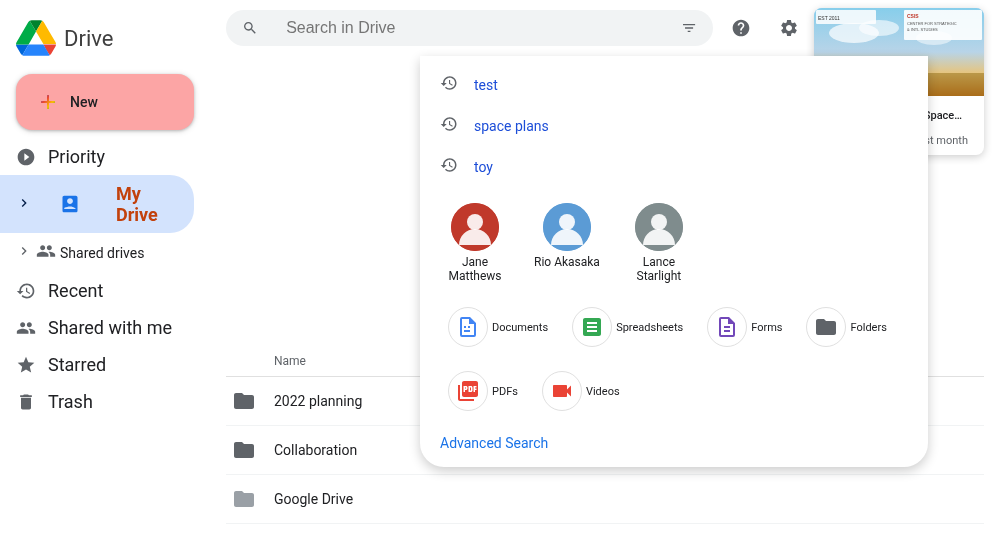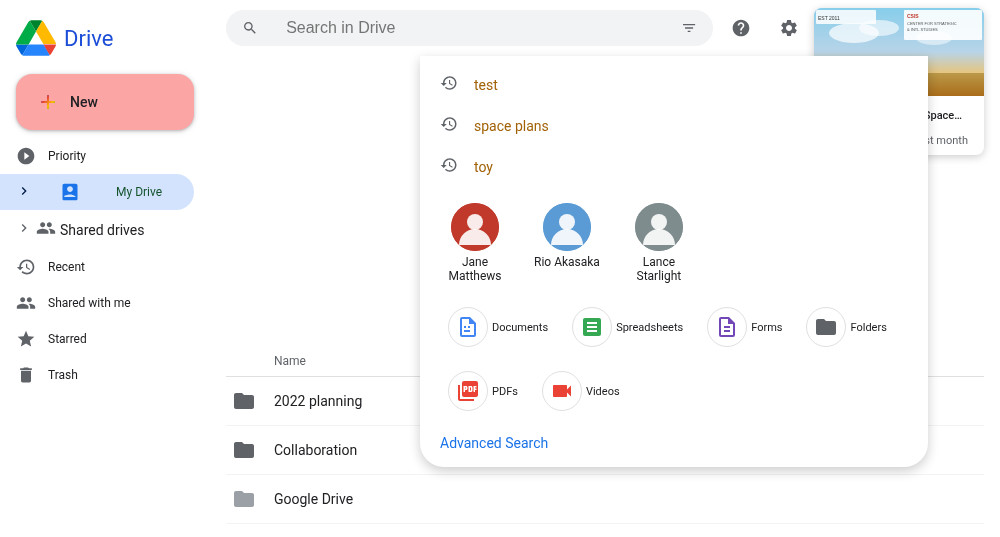--- a/index.html
+++ b/index.html
@@ -2,27 +2,27 @@
 <html><head>
   <meta charset="utf-8">
   <style>
     * { box-sizing: border-box; margin: 0; padding: 0; }
     body { font-family: 'Google Sans', Roboto, Arial, sans-serif; background: #fff; display: flex; height: 537px; overflow: hidden; font-size: 14px; color: #202124; }
 
     
     .sidebar { width: 210px; min-width: 210px; padding: 8px 0; display: flex; flex-direction: column; background: #fff; }
     .sidebar-logo { display: flex; align-items: center; gap: 8px; padding: 10px 16px 16px 16px; }
     .logo-icon { width: 40px; height: 40px; }
-    .logo-text { font-size: 22px; color: #1d4ed8; font-weight: 400; }
+    .logo-text { font-size: 22px; color: #404040; font-weight: 400; }
 
     .new-btn { display: flex; align-items: center; gap: 10px; margin: 0 16px 8px 16px; padding: 16px 20px; background: #fca5a5; border-radius: 16px; box-shadow: 0 1px 3px rgba(0,0,0,0.2), 0 1px 6px rgba(0,0,0,0.15); cursor: pointer; font-size: 14px; font-weight: 500; color: #202124; user-select: none; }
     .new-plus { width: 24px; height: 24px; }
 
-    .nav-item { display: flex; align-items: center; gap: 12px; padding: 8px 16px; border-radius: 0 24px 24px 0; cursor: pointer; font-size: 12px; color: #202124; position: relative; user-select: none; margin-right: 16px; }
-    .nav-item.active { background: #d3e3fd; font-weight: 400; color: #14532d; gap: 36px; }
+    .nav-item { display: flex; align-items: center; gap: 12px; padding: 8px 16px; border-radius: 0 24px 24px 0; cursor: pointer; font-size: 18px; color: #202124; position: relative; user-select: none; margin-right: 16px; }
+    .nav-item.active { background: #d3e3fd; font-weight: 700; color: #c2410c; gap: 36px; }
     .nav-item .nav-icon { width: 20px; height: 20px; display: flex; align-items: center; justify-content: center; flex-shrink: 0; }
 
     .storage-section { margin-top: auto; padding: 16px; }
     .storage-label { font-size: 12px; color: #202124; margin-bottom: 6px; }
     .storage-bar-bg { background: #e0e0e0; border-radius: 4px; height: 4px; width: 100%; margin-bottom: 4px; }
     .storage-bar-fill { background: #1a73e8; border-radius: 4px; height: 4px; width: 30%; }
     .storage-used { font-size: 12px; color: #5f6368; }
 
     
     .main { flex: 1; display: flex; flex-direction: column; position: relative; overflow: hidden; }
@@ -33,21 +33,21 @@
     .search-bar input { border: none; background: transparent; outline: none; font-size: 16px; color: #202124; width: 100%; }
     .header-right { display: flex; align-items: center; gap: 8px; margin-left: auto; }
     .header-icon-btn { width: 40px; height: 40px; border-radius: 50%; display: flex; align-items: center; justify-content: center; cursor: pointer; color: #5f6368; }
     .google-logo { font-size: 22px; color: #5f6368; font-weight: 400; margin: 0 8px; }
     .avatar { width: 32px; height: 32px; border-radius: 50%; background: #1a73e8; display: flex; align-items: center; justify-content: center; color: #fff; font-size: 14px; font-weight: 500; cursor: pointer; overflow: hidden; }
 
     
     .dropdown-overlay { position: absolute; top: 56px; left: 210px; width: 508px; background: #fff; border-radius: 0 0 24px 24px; box-shadow: 0 4px 12px rgba(0,0,0,0.2); z-index: 100; padding-bottom: 8px; }
 
     .recent-searches { padding: 8px 0; }
-    .recent-item { display: flex; align-items: center; gap: 16px; padding: 10px 20px; cursor: pointer; font-size: 14px; color: #a16207; }
+    .recent-item { display: flex; align-items: center; gap: 16px; padding: 10px 20px; cursor: pointer; font-size: 14px; color: #1d4ed8; }
     .recent-icon { color: #5f6368; }
 
     .people-section { padding: 8px 20px; display: flex; gap: 24px; }
     .person { display: flex; flex-direction: column; align-items: center; gap: 4px; cursor: pointer; }
     .person-avatar { width: 48px; height: 48px; border-radius: 50%; overflow: hidden; display: flex; align-items: center; justify-content: center; font-size: 18px; font-weight: 500; color: #fff; }
     .person-name { font-size: 12px; color: #202124; text-align: center; max-width: 70px; }
 
     .type-filters { display: flex; gap: 8px; padding: 8px 20px; flex-wrap: wrap; }
     .type-filter { display: flex; flex-direction: row; align-items: center; gap: 4px; cursor: pointer; padding: 8px; border-radius: 8px; min-width: 60px; }
     .type-filter-icon { width: 40px; height: 40px; border-radius: 50%; border: 1px solid #e0e0e0; display: flex; align-items: center; justify-content: center; }

